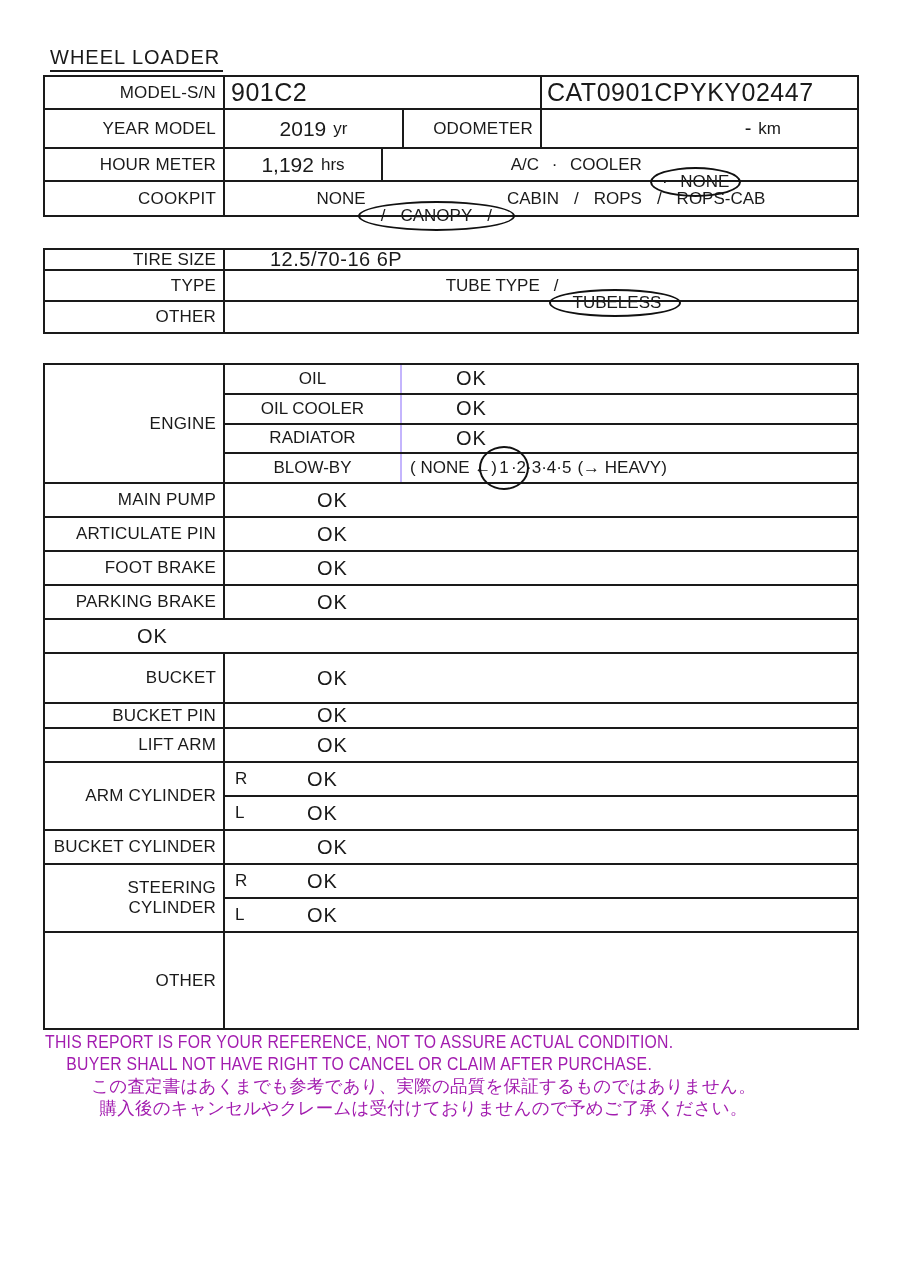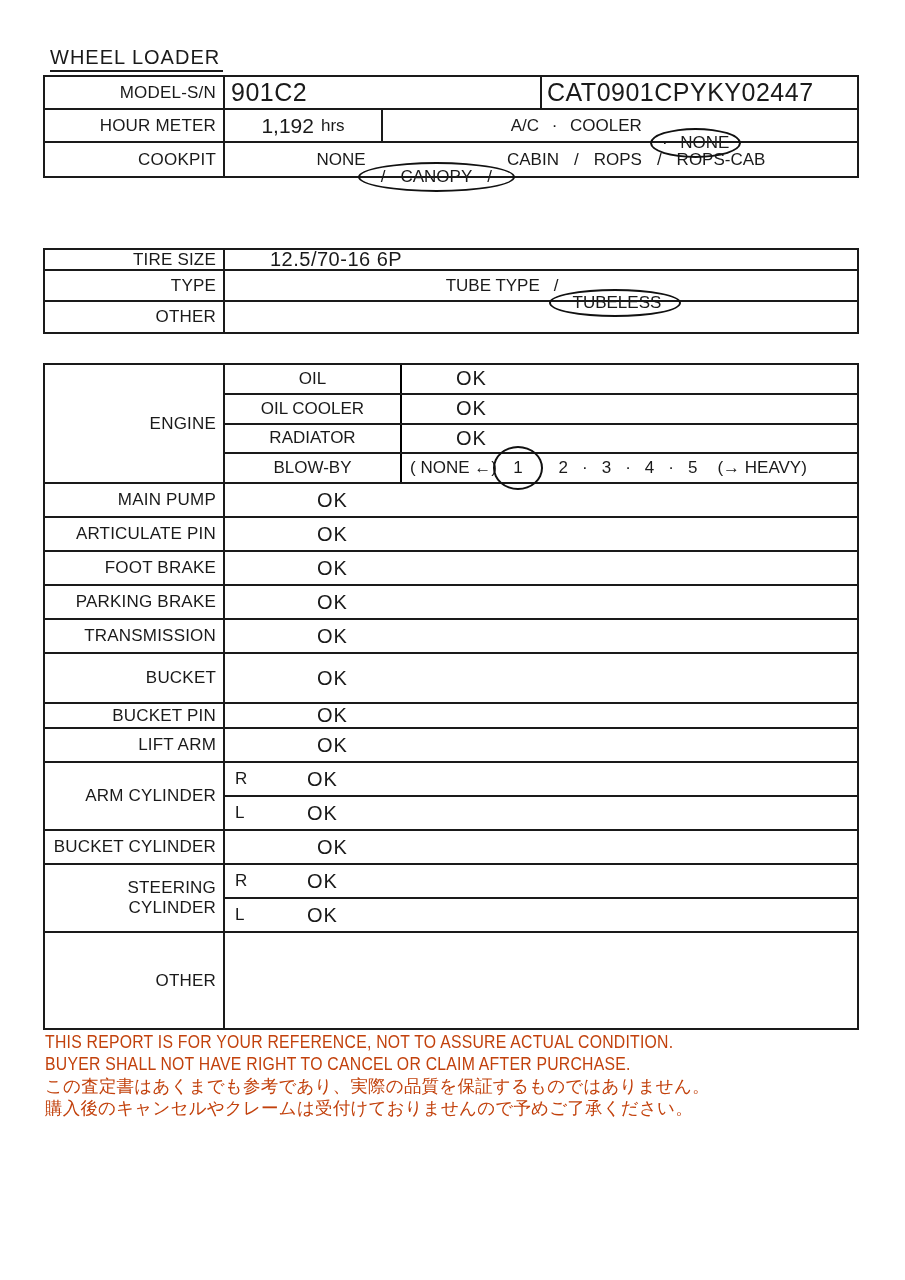--- a/index.html
+++ b/index.html
@@ -36,47 +36,59 @@
   
   .t1 { top:75px; }
   .t2 { top:248px; }
   .t3 { top:363px; }
   .size-val { font-size:20px; padding-left:45px; letter-spacing:0.5px; }
   .type-cell { padding-left:25px;justify-content:center; }
   
   .stack { flex:1; display:flex; flex-direction:column; align-items:stretch; padding:0; border-right:none; }
   .eng-r { flex:1; display:flex; align-items:stretch; border-bottom:2px solid #1a1a1a; }
   .eng-r.last { border-bottom:none; }
-  .sub-lab { width:177px; display:flex; align-items:center; justify-content:center; font-size:17px; border-right:2px solid #000000; box-sizing:border-box; }
+  .sub-lab { width:177px; display:flex; align-items:center; justify-content:center; font-size:17px; border-right:2px solid #c4b5fd; box-sizing:border-box; }
   .ok { font-size:20px; letter-spacing:1px; }
   .ok-eng { flex:1; display:flex; align-items:center; padding-left:54px; }
   .ok-cell { padding-left:92px; }
-  .blowby-val { flex:1; display:flex; align-items:center; column-gap:14px; padding-left:8px; font-size:17px; white-space:nowrap; }
+  .blowby-val { flex:1; display:flex; align-items:center; padding-left:8px; font-size:17px; white-space:nowrap; }
   .num-circle { position:relative; display:inline-flex; justify-content:center; align-items:center; min-width:14px; }
   .num-circle::after { content:""; position:absolute; left:50%; top:50%; transform:translate(-50%,-50%);
     width:46px; height:40px; border:2.5px solid #111; border-radius:50%; pointer-events:none; }
   .cyl-r { flex:1; display:flex; align-items:center; border-bottom:2px solid #1a1a1a; }
   .cyl-r.last { border-bottom:none; }
   .rl { width:82px; padding-left:10px; font-size:17px; box-sizing:border-box; }
   
-  .disclaimer { position:absolute; left:45px; top:1031px; color:#c2410c; }
+  .disclaimer { position:absolute; left:45px; top:1031px; color:#a21caf;text-align:center; }
   .dl { white-space:nowrap; height:22px; line-height:22px; }
   .dl.en { font-size:19px; transform:scaleX(0.83); transform-origin:0 50%; letter-spacing:0.3px; }
   .dl.jp { font-size:17.5px; letter-spacing:0.2px; }
 </style>
 </head>
 <body>
 
 <div class="title">WHEEL LOADER</div>
 
 <div class="tbl t1">
   <div class="r" style="height:33px">
     <div class="c lab">MODEL-S/N</div>
     <div class="c big" style="width:317px">901C2</div>
     <div class="c end big" style="padding-left:5px">CAT0901CPYKY02447</div>
+  </div>
+  <div class="r" style="height:39px">
+    <div class="c lab">YEAR MODEL</div>
+    <div class="c center" style="width:179px">
+      <span class="v21">2019</span>
+      <span class="unit">yr</span>
+    </div>
+    <div class="c lab" style="width:138px">ODOMETER</div>
+    <div class="c end" style="justify-content:flex-end; padding-right:76px">
+      <span class="v20">-</span>
+      <span class="unit">km</span>
+    </div>
   </div>
   <div class="r" style="height:33px">
     <div class="c lab">HOUR METER</div>
     <div class="c center" style="width:158px">
       <span class="v21">1,192</span>
       <span class="unit">hrs</span>
     </div>
     <div class="c end center">
       <span class="t17 wsp">A/C · COOLER</span>
       <span class="enc enc-ac t17 wsp" style="margin-left:20px">· NONE</span>
@@ -181,21 +193,20 @@
         <span class="ok">OK</span>
       </div>
   </div>
   <div class="r" style="height:34px">
     <div class="c lab">PARKING BRAKE</div>
     <div class="c end ok-cell">
         <span class="ok">OK</span>
       </div>
   </div>
   <div class="r" style="height:34px">
-    <div class="c lab">TRANSMISSION</div>
     <div class="c end ok-cell">
         <span class="ok">OK</span>
       </div>
   </div>
   <div class="r" style="height:50px">
     <div class="c lab">BUCKET</div>
     <div class="c end ok-cell">
         <span class="ok">OK</span>
       </div>
   </div>

